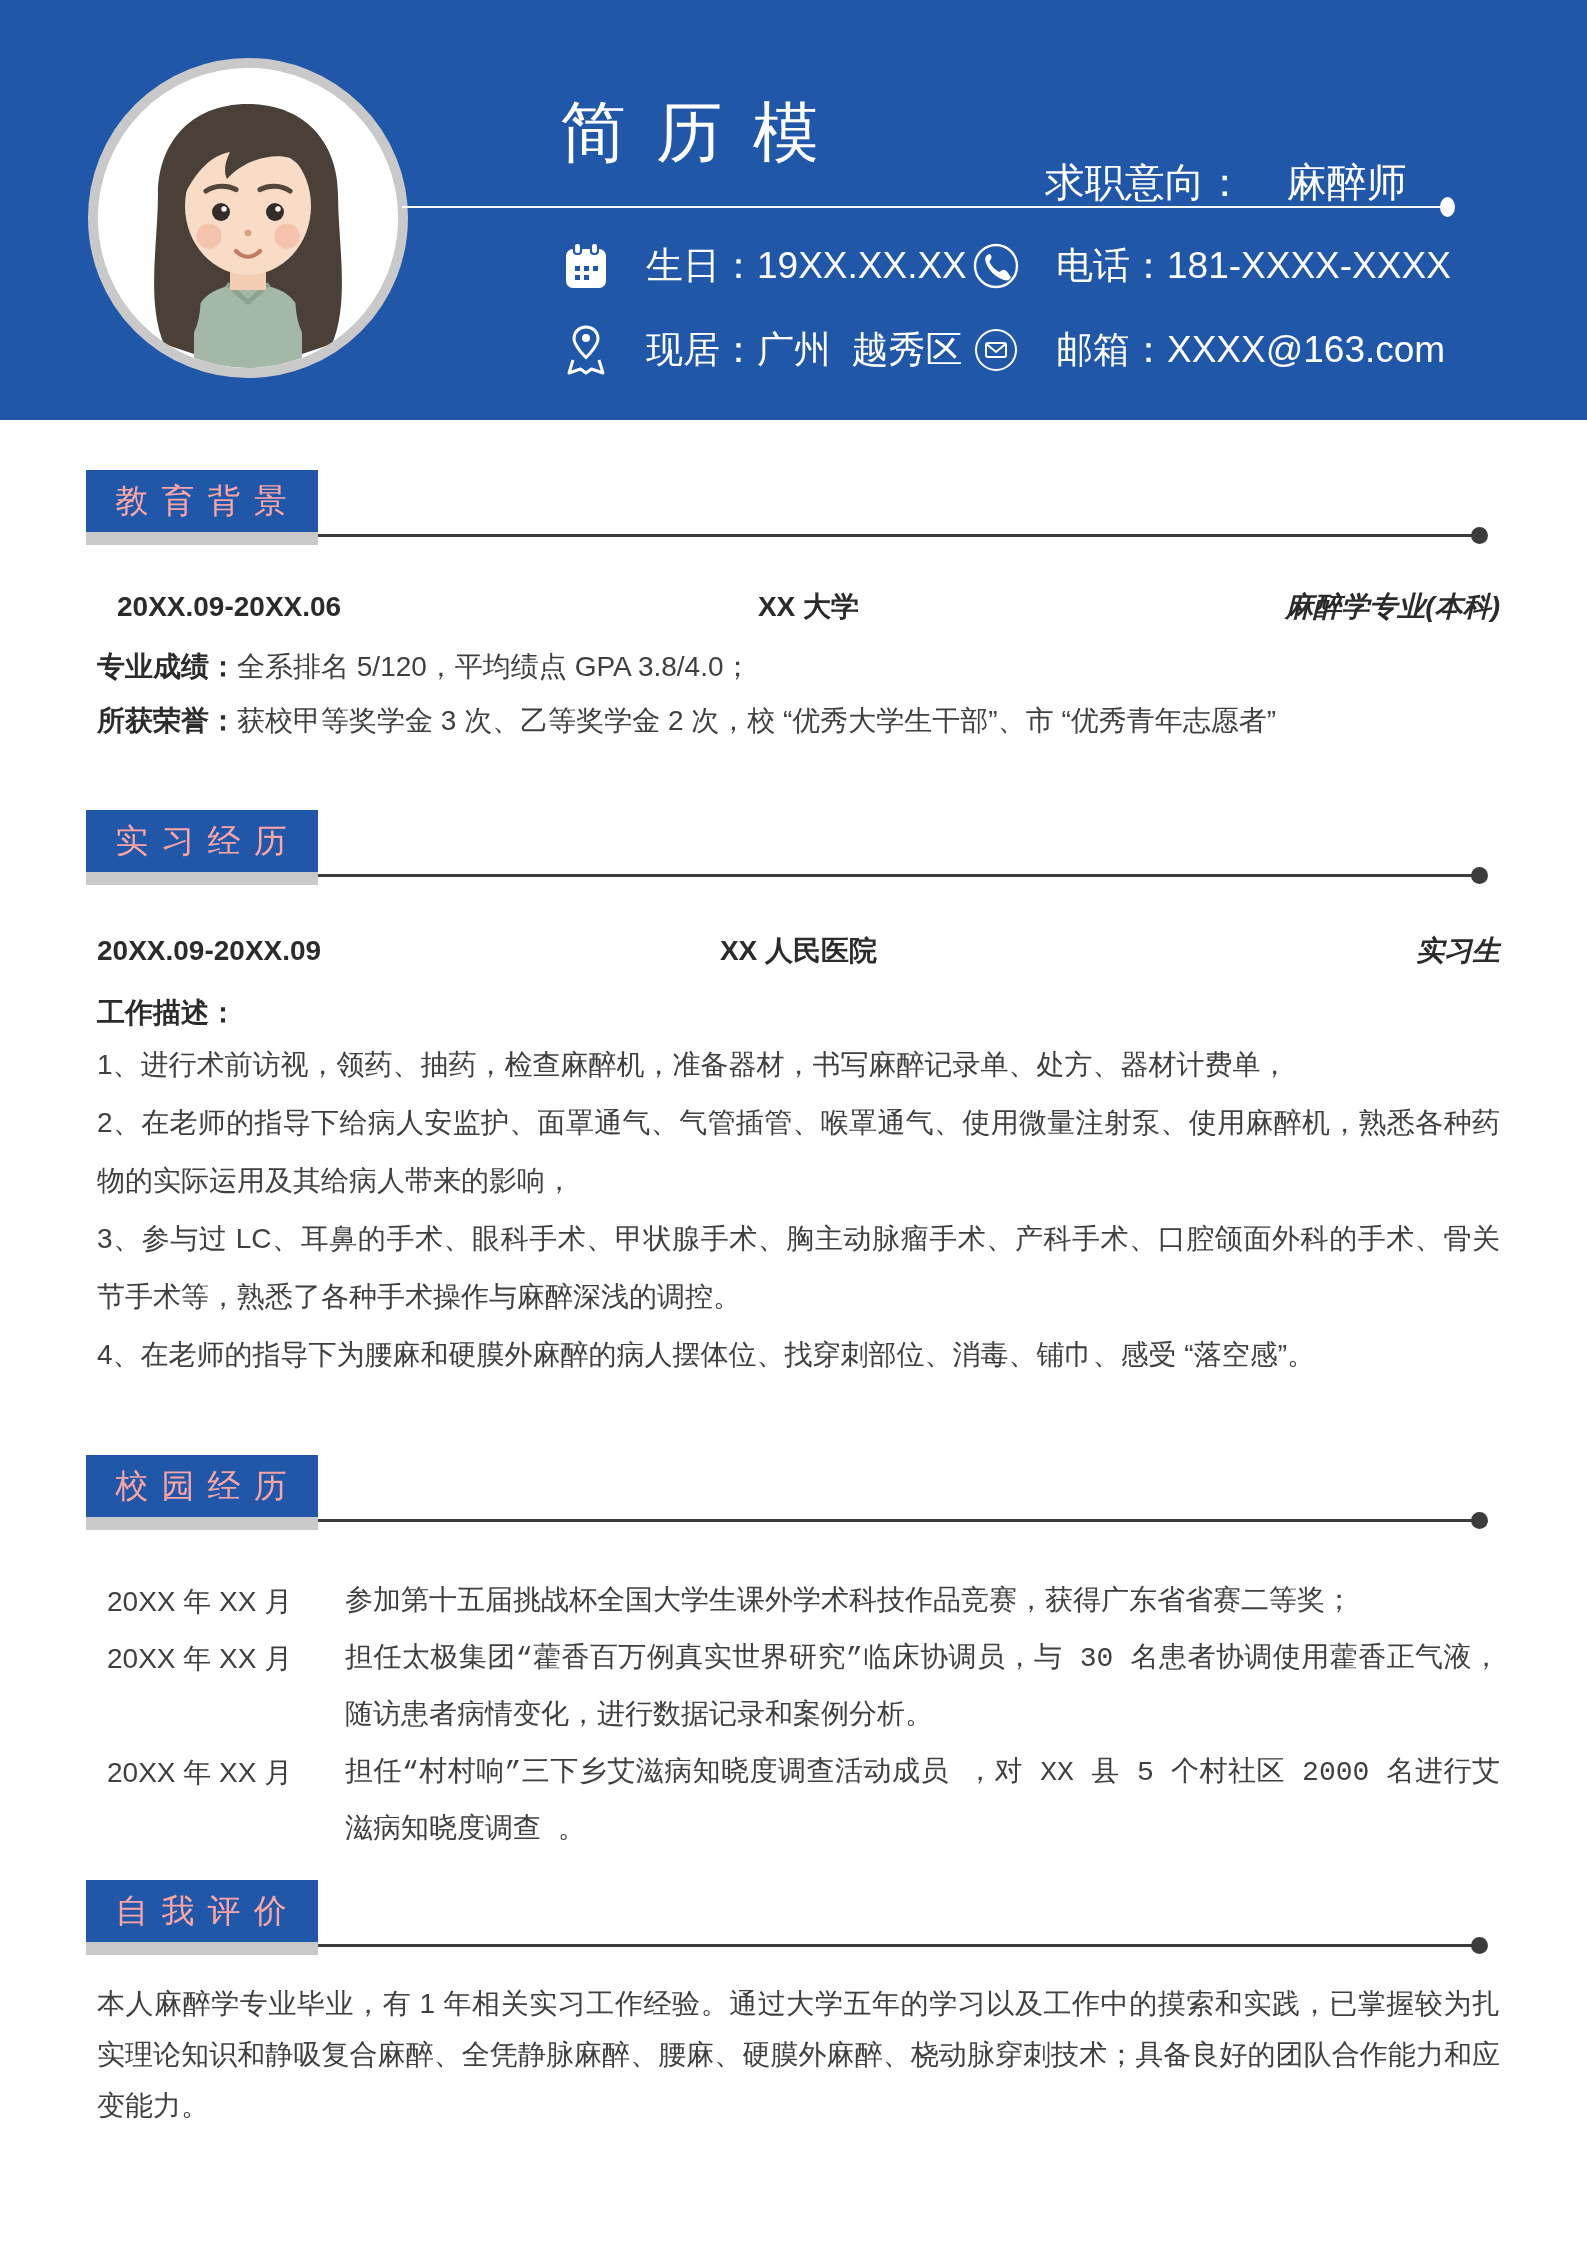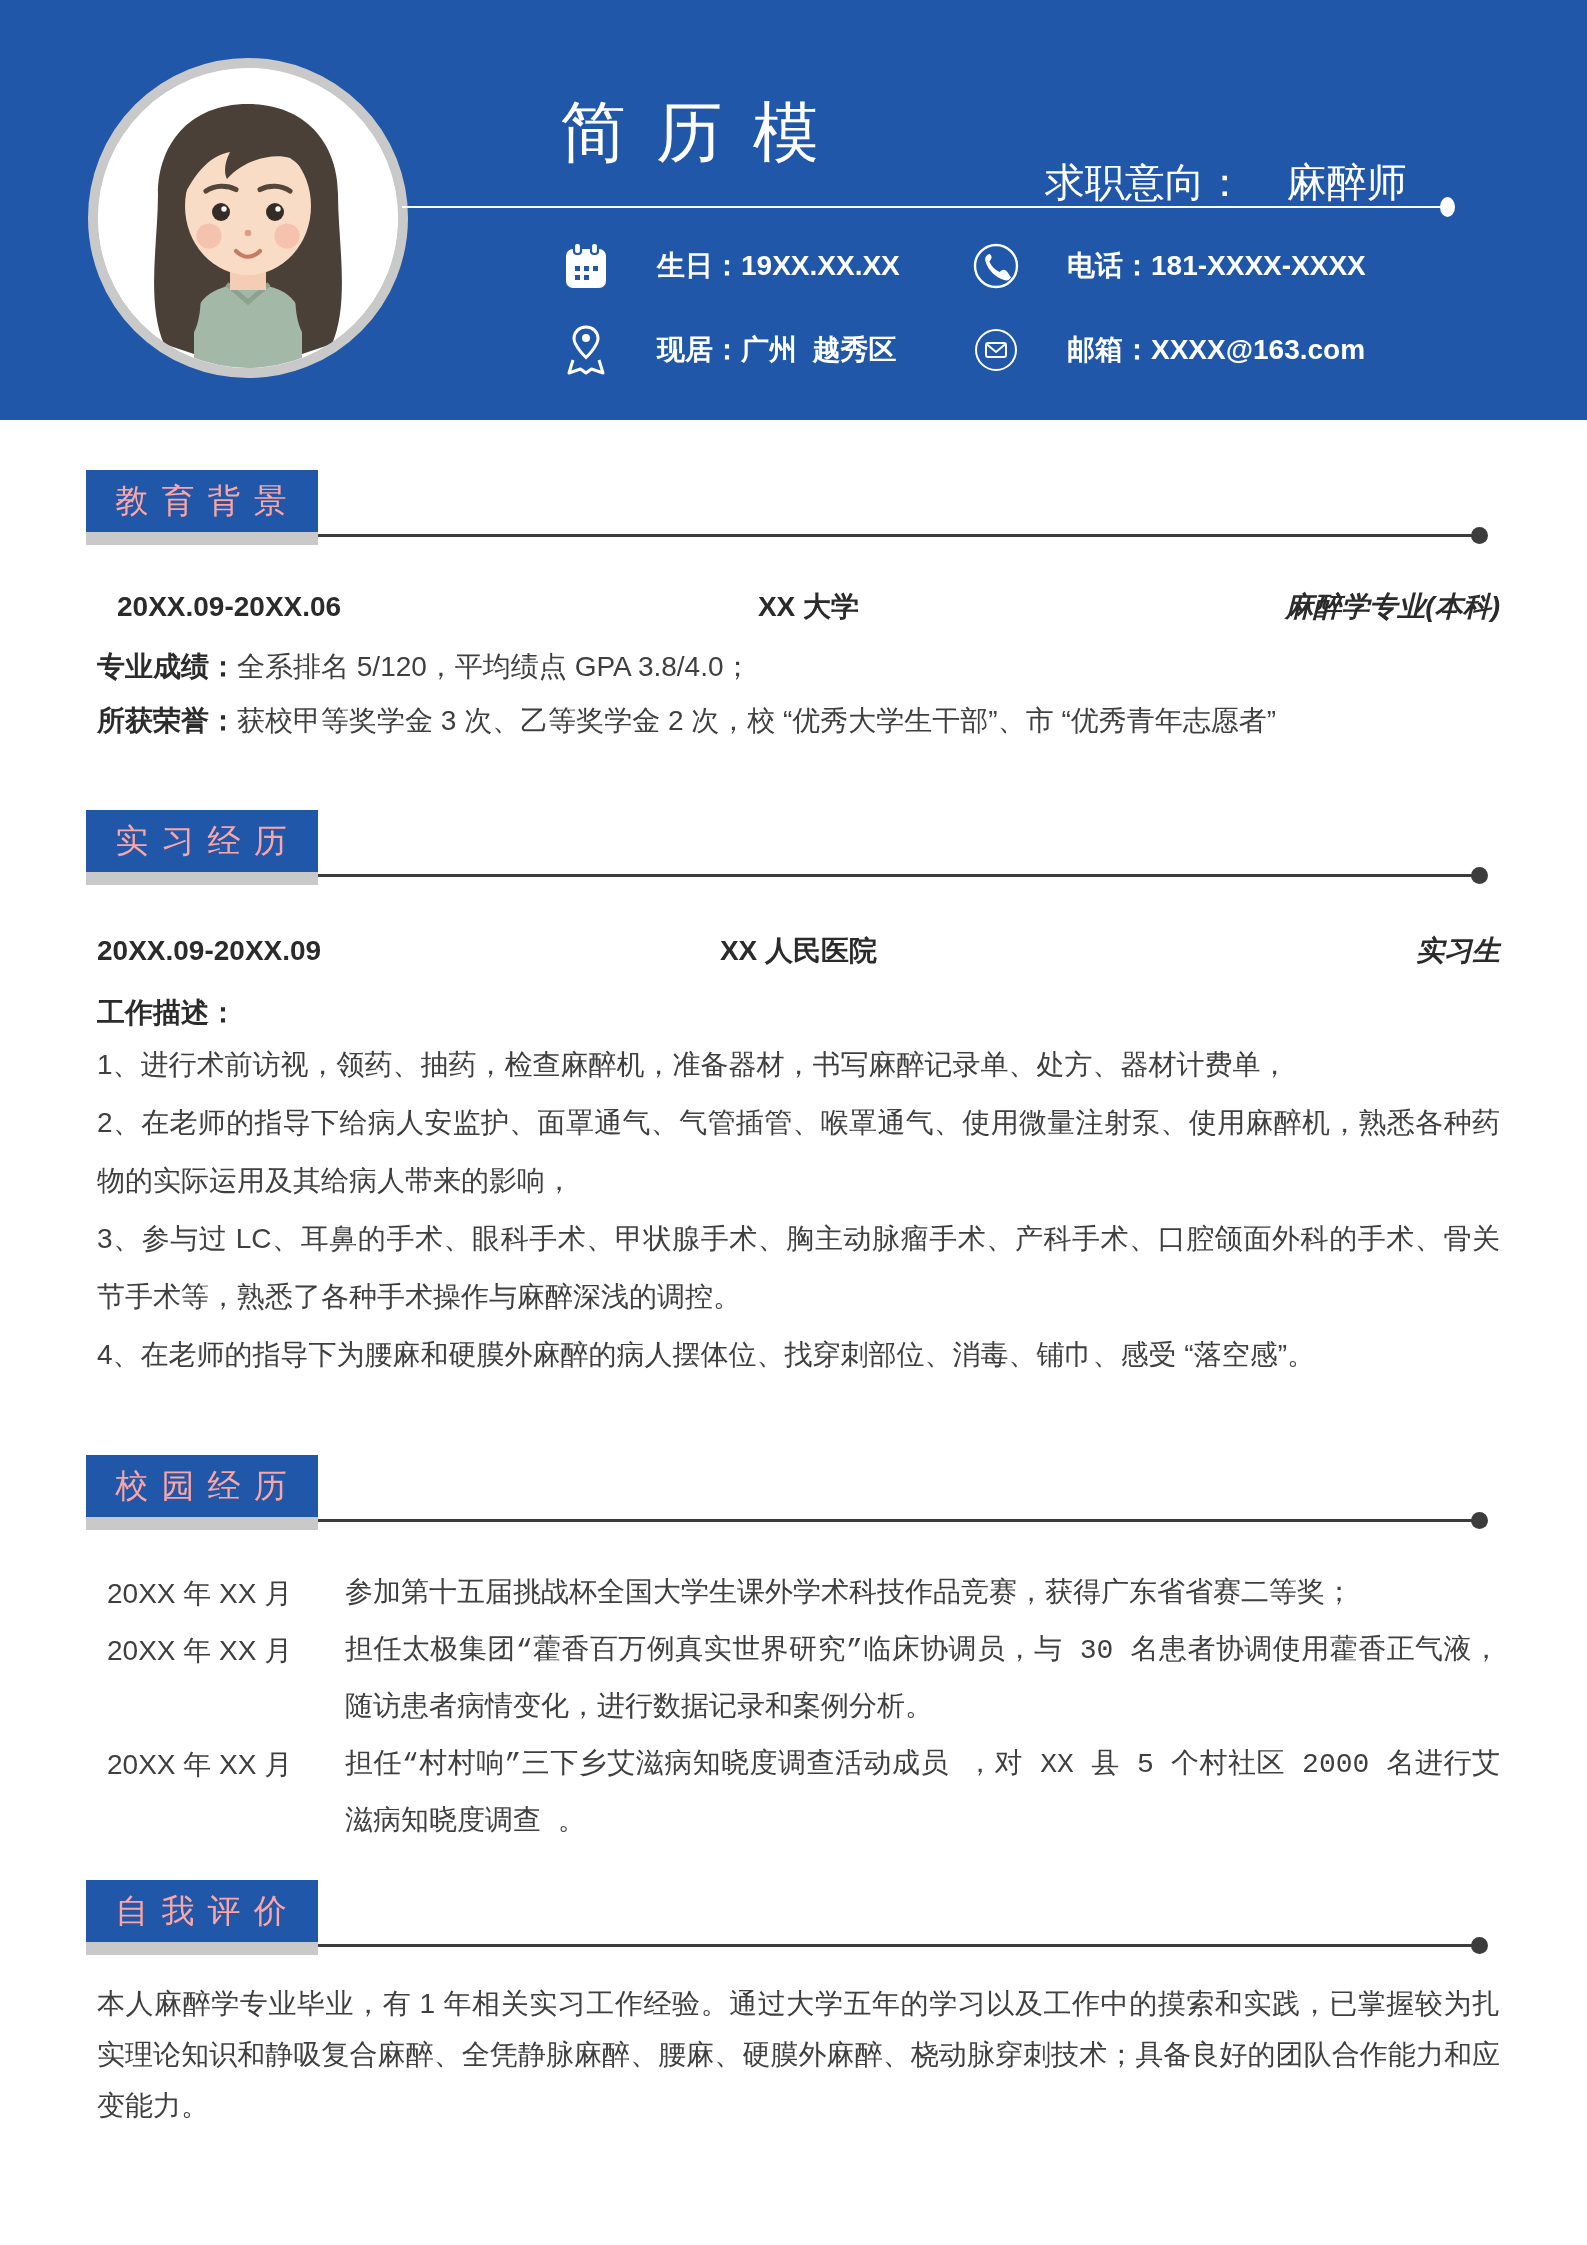--- a/index.html
+++ b/index.html
@@ -14,21 +14,21 @@
   .avatar svg { display:block; width:100%; height:100%; }
   .header-title { position:absolute; left:560px; top:88px; color:#ffffff; font-size:66px;
                   font-weight:500; letter-spacing:6px; white-space:pre; }
   .job-intent { position:absolute; left:978px; top:110px; color:#ffffff; font-size:40px; white-space:pre; }
   .job-intent .job-value { margin-left:42px; }
   .header-line { position:absolute; left:402px; top:206px; width:1044px; height:2px; background:#ffffff; }
   .header-line .end-dot { position:absolute; right:-9px; top:-9px; width:15px; height:20px;
                           border-radius:50%; background:#ffffff; }
   .contact-item { position:absolute; display:flex; align-items:center; color:#ffffff; }
   .c-icon { width:48px; height:52px; display:flex; align-items:center; justify-content:center; }
-  .c-text { font-size:28px; margin-left:47px; white-space:pre;font-weight:bold; }
+  .c-text { font-size:37px; margin-left:36px; white-space:pre; }
   .ci-r1 { top:240px; } .ci-r2 { top:324px;justify-content:center; }
   .ci-c1 { left:562px; } .ci-c2 { left:972px; }
 
   
   .sec { position:absolute; left:0; width:1587px; }
   .sec-head-row { position:relative; margin-left:86px; margin-right:107px; height:80px; }
   .sec-box { position:absolute; left:0; top:0; width:232px; height:62px; background:#2057a8;
              color:#fca5a5; font-size:33px; letter-spacing:2px; display:flex; align-items:center;
              justify-content:center; white-space:pre; z-index:2; }
   .sec-shadow { position:absolute; left:0; top:62px; width:232px; height:13px; background:#c9c9c9; z-index:1; }
@@ -197,21 +197,21 @@
   </div>
 
   <div class="sec" style="top:1455px;">
     <div class="sec-head-row">
       <div class="sec-box">校 园 经 历</div>
       <div class="sec-shadow"></div>
       <div class="sec-line">
           <div class="end-dot"></div>
         </div>
     </div>
-    <div class="campus-rows txt" style="top:110px;">
+    <div class="campus-rows txt" style="top:118px;">
       <div class="campus-row">
         <div class="campus-date">20XX 年 XX 月</div>
         <div class="campus-text">参加第十五届挑战杯全国大学生课外学术科技作品竞赛，获得广东省省赛二等奖；</div>
       </div>
       <div class="campus-row">
         <div class="campus-date">20XX 年 XX 月</div>
         <div class="campus-text">担任太极集团“藿香百万例真实世界研究”临床协调员，与 30 名患者协调使用藿香正气液，随访患者病情变化，进行数据记录和案例分析。</div>
       </div>
       <div class="campus-row">
         <div class="campus-date">20XX 年 XX 月</div>

